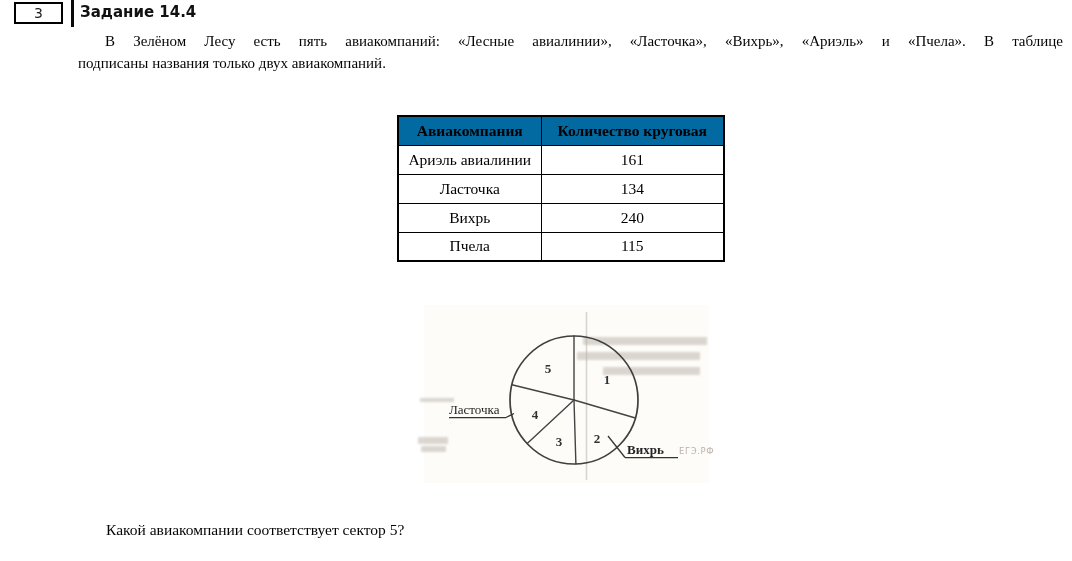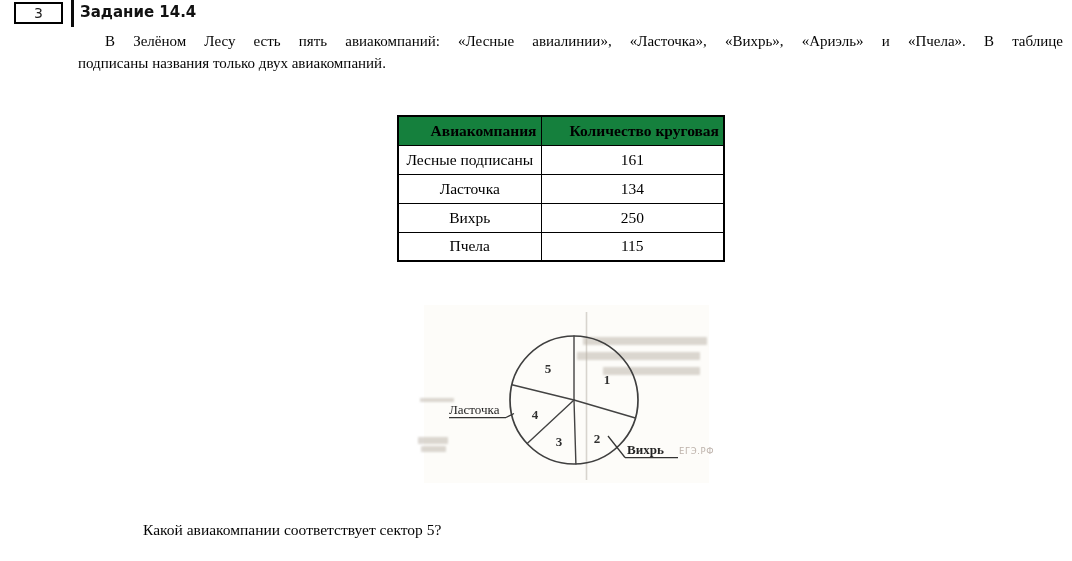--- a/index.html
+++ b/index.html
@@ -27,38 +27,38 @@
 
   #airlines-table {
     left: 397px; top: 115px;
     border-collapse: collapse; table-layout: fixed; width: 326px;
     border: 2px solid #000; font-size: 15.5px;
   }
   #airlines-table th, #airlines-table td {
     border: 1.5px solid #000; height: 29px; text-align: center; vertical-align: middle;
     padding: 0 4px;
   }
-  #airlines-table th { background: #15803d; font-weight: bold; text-align: right; }
+  #airlines-table th { background: #0369a1; font-weight: bold; }
   .col-company { width: 143px; }
   .col-count { width: 183px; }
 
   #scan-bg { left: 424px; top: 305px; width: 285px; height: 178px; background: #fdfcf9; }
   #pie-svg { left: 415px; top: 303px; }
 
   .scan-line { stroke: #434343; stroke-width: 1.4; stroke-linecap: round; }
   .scan-circle { stroke: #3f3f3f; stroke-width: 1.7; fill: none; }
   .sector-num { font-family: "Liberation Serif", serif; font-weight: bold; font-size: 13px; fill: #313131; text-anchor: middle; }
   .callout-text { font-family: "Liberation Serif", serif; font-size: 13px; fill: #242424; }
   .callout-text.bold { font-weight: bold; }
   .callout-rule { stroke: #333; stroke-width: 1.25; fill: none; }
   .bleed { fill: #b9b1a6; opacity: 0.5; filter: blur(1.3px); }
   .fold-line { stroke: #d8d4ce; stroke-width: 1.6; }
   .watermark { font-family: "DejaVu Sans", sans-serif; font-size: 8.5px; fill: #b6aaa2; letter-spacing: 0.6px; opacity: 0.9; }
 
-  #question { left: 106px; top: 521px; font-size: 15.5px; color: #050505; margin-left: 37px; }
+  #question { left: 106px; top: 521px; font-size: 15.5px; color: #050505; }
 </style>
 </head>
 <body>
 
 <div class="abs" id="task-box">
   <span>3</span>
 </div>
 <div class="abs" id="title-divider"></div>
 <div class="abs" id="task-title">Задание 14.4</div>
 
@@ -73,30 +73,30 @@
       <col class="col-count">
     </colgroup>
   <thead>
     <tr>
       <th>Авиакомпания</th>
       <th>Количество круговая</th>
     </tr>
   </thead>
   <tbody>
     <tr>
-      <td>Лесные подписаны</td>
+      <td>Ариэль авиалинии</td>
       <td>161</td>
     </tr>
     <tr>
       <td>Ласточка</td>
       <td>134</td>
     </tr>
     <tr>
       <td>Вихрь</td>
-      <td>250</td>
+      <td>240</td>
     </tr>
     <tr>
       <td>Пчела</td>
       <td>115</td>
     </tr>
   </tbody>
 </table>
 
 <div class="abs" id="scan-bg"></div>
 

